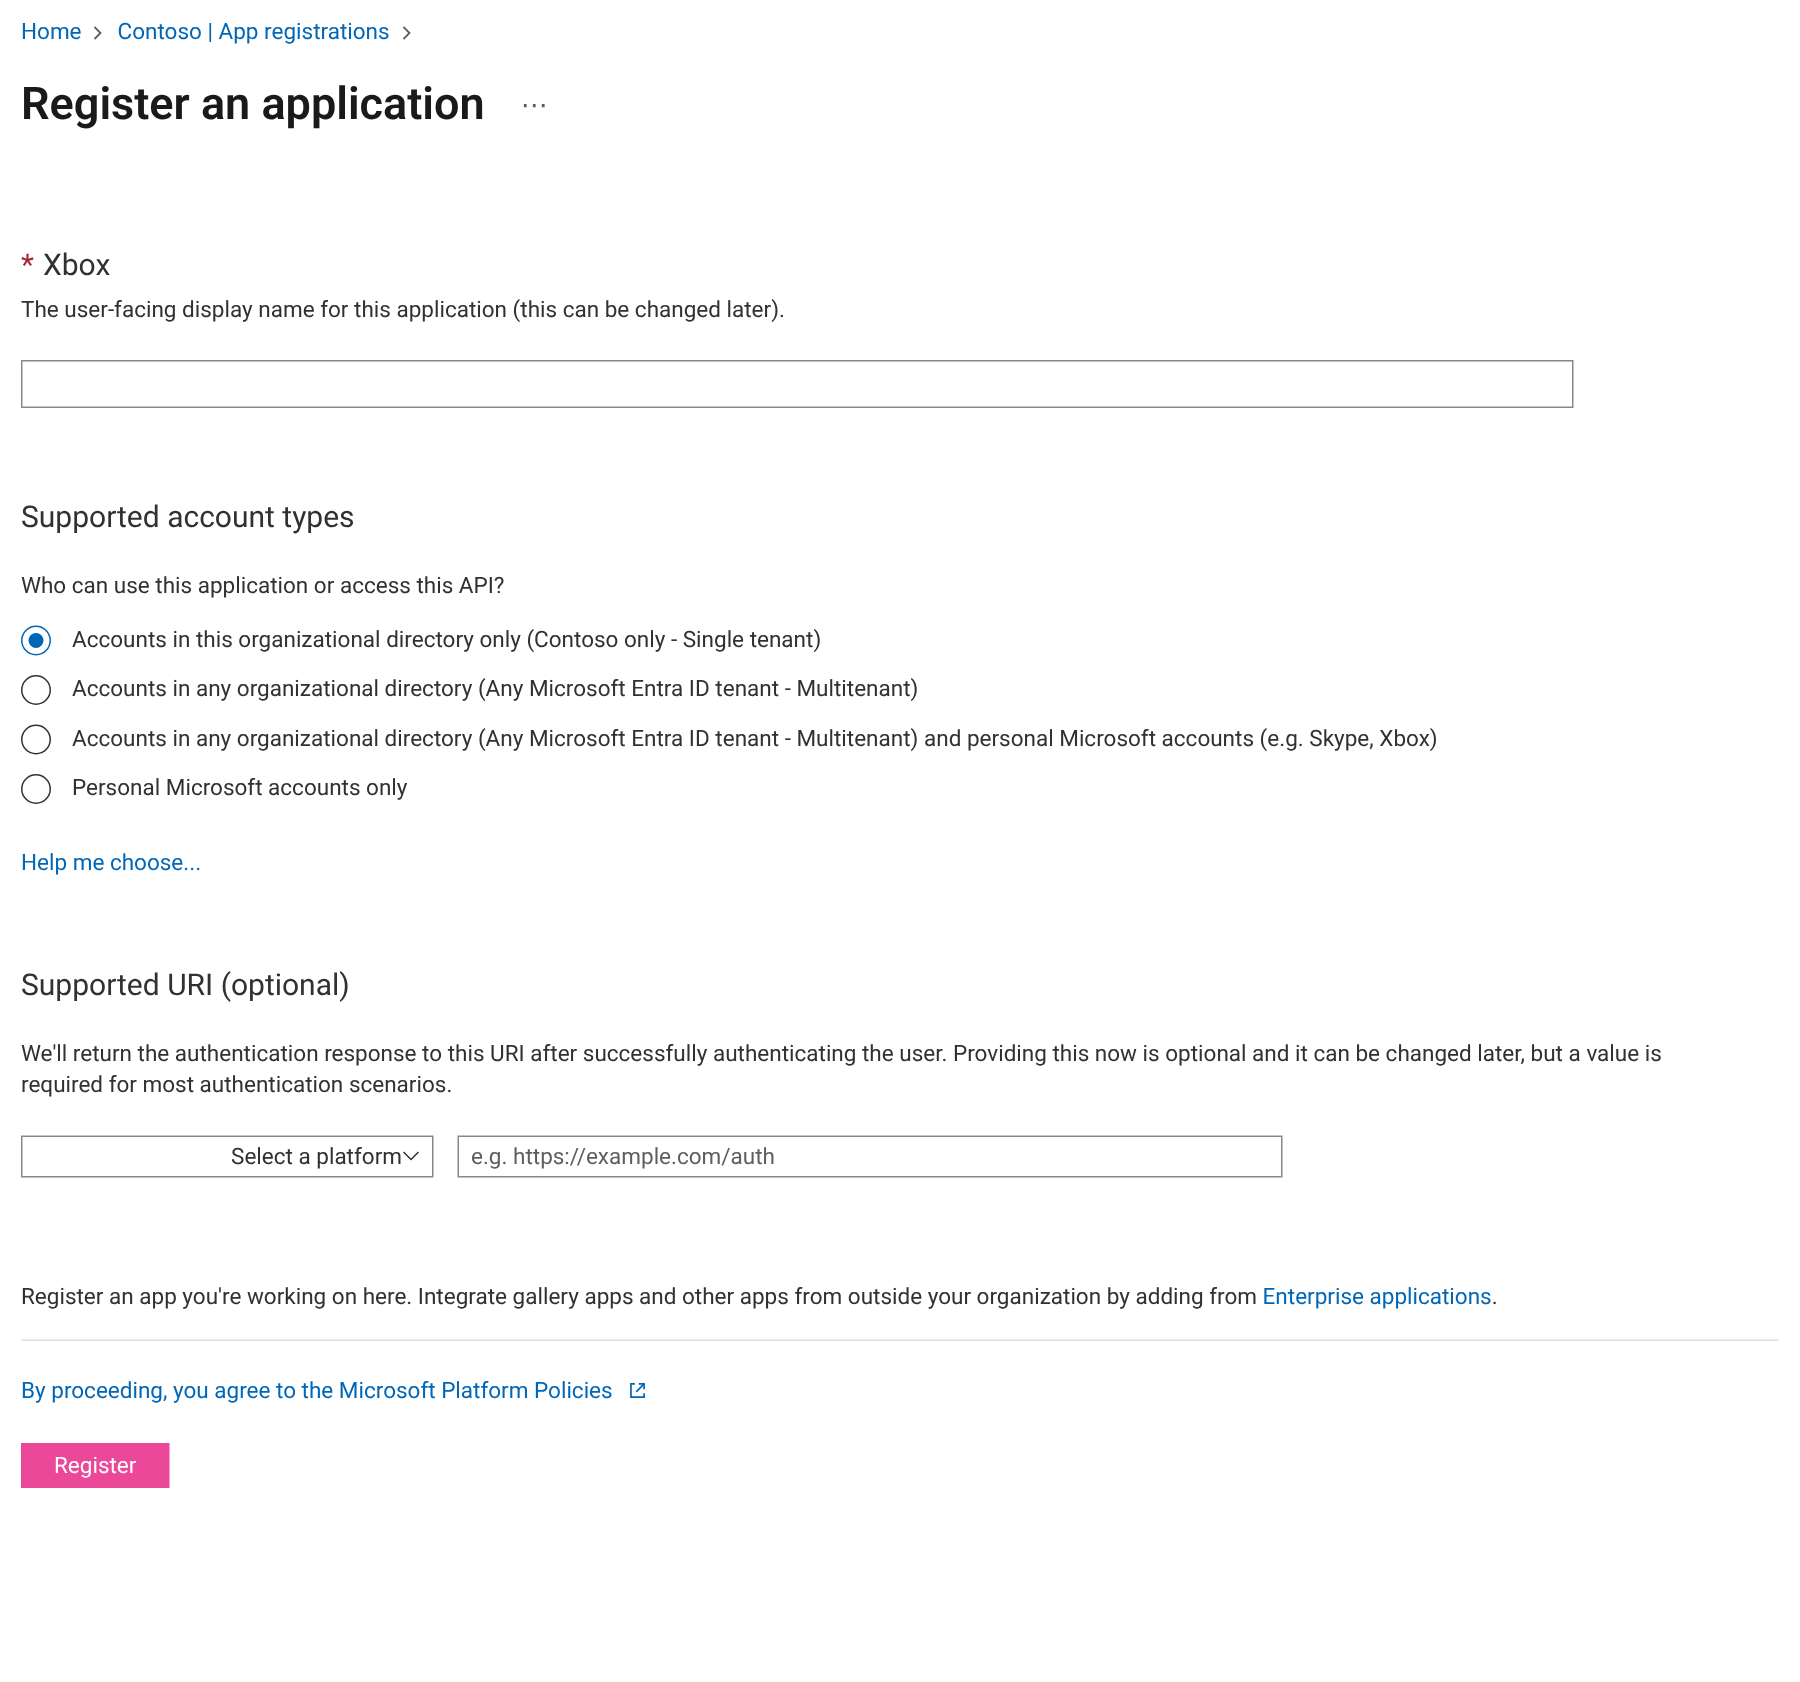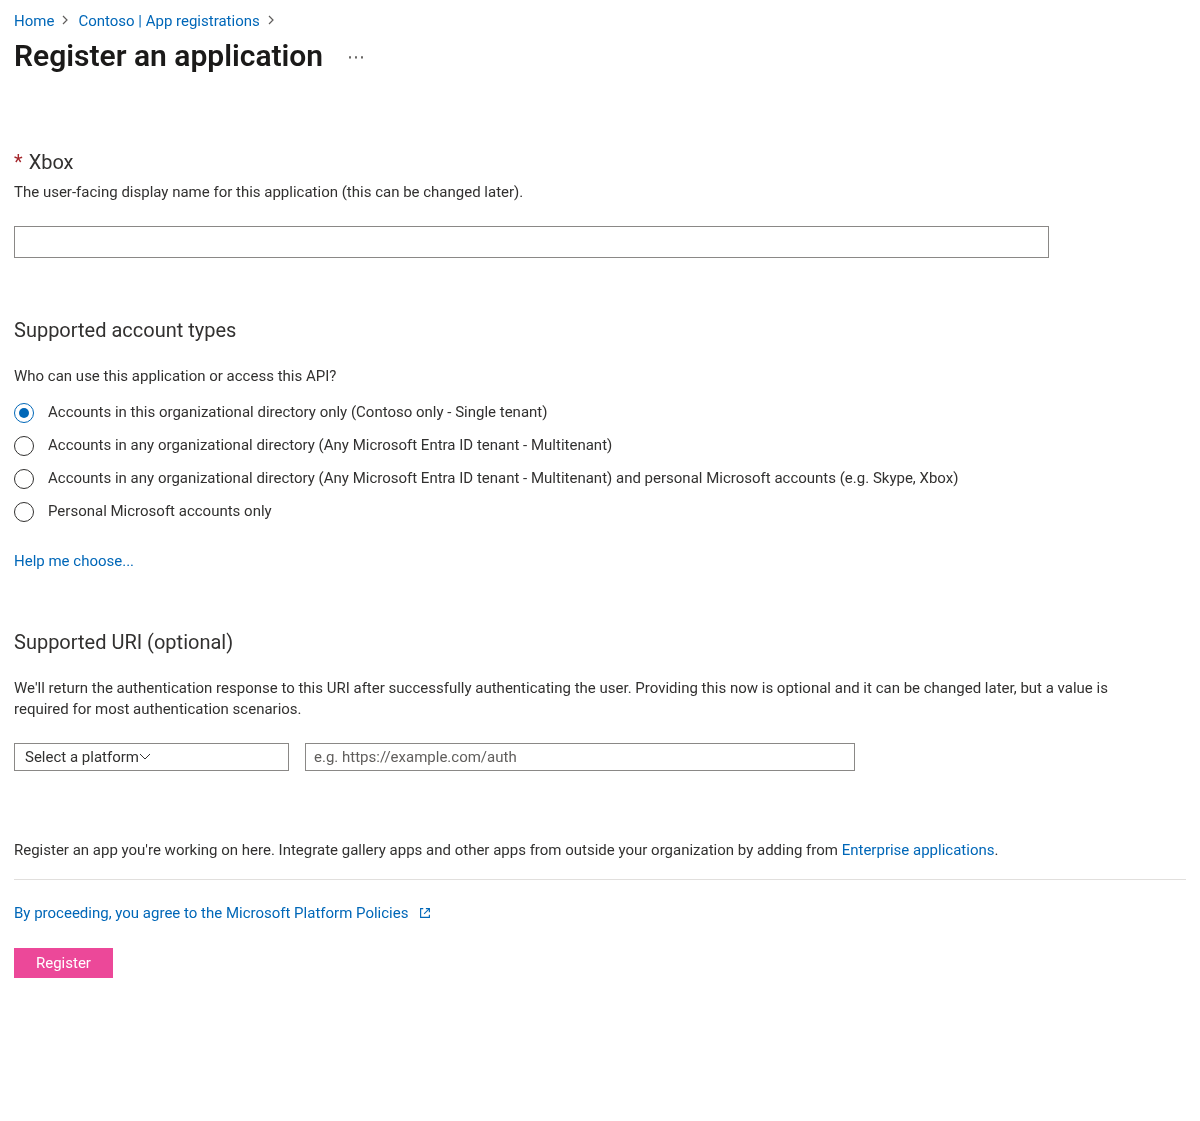--- a/index.html
+++ b/index.html
@@ -10,25 +10,25 @@
     font-size: 14px;
     color: #323130;
     background: #ffffff;
     width: 1200px;
   }
   a { color: #0067b8; text-decoration: none; cursor: pointer; }
 
   
   .breadcrumb {
     display: flex;
-    align-items: center;
+    align-items: flex-end;
     gap: 8px;
     font-size: 15px;
     color: #605e5c;
-    margin-bottom: 8px;
+    margin-bottom: 22px;
   }
   .breadcrumb .chev {
     color: #605e5c;
     font-size: 12px;
   }
 
   
   .title-row {
     display: flex;
     align-items: center;
@@ -142,21 +142,21 @@
     gap: 16px;
     align-items: center;
   }
   .platform-select {
     width: 275px;
     height: 28px;
     border: 1px solid #8a8886;
     background: #fff;
     display: inline-flex;
     align-items: center;
-    justify-content: flex-start;
+    justify-content: flex-end;
     padding: 0 8px 0 10px;
     font-size: 15px;
     color: #323130;
     cursor: pointer;
   }
   .platform-select .chev-down {
     display: inline-flex;
     align-items: center;
   }
 

